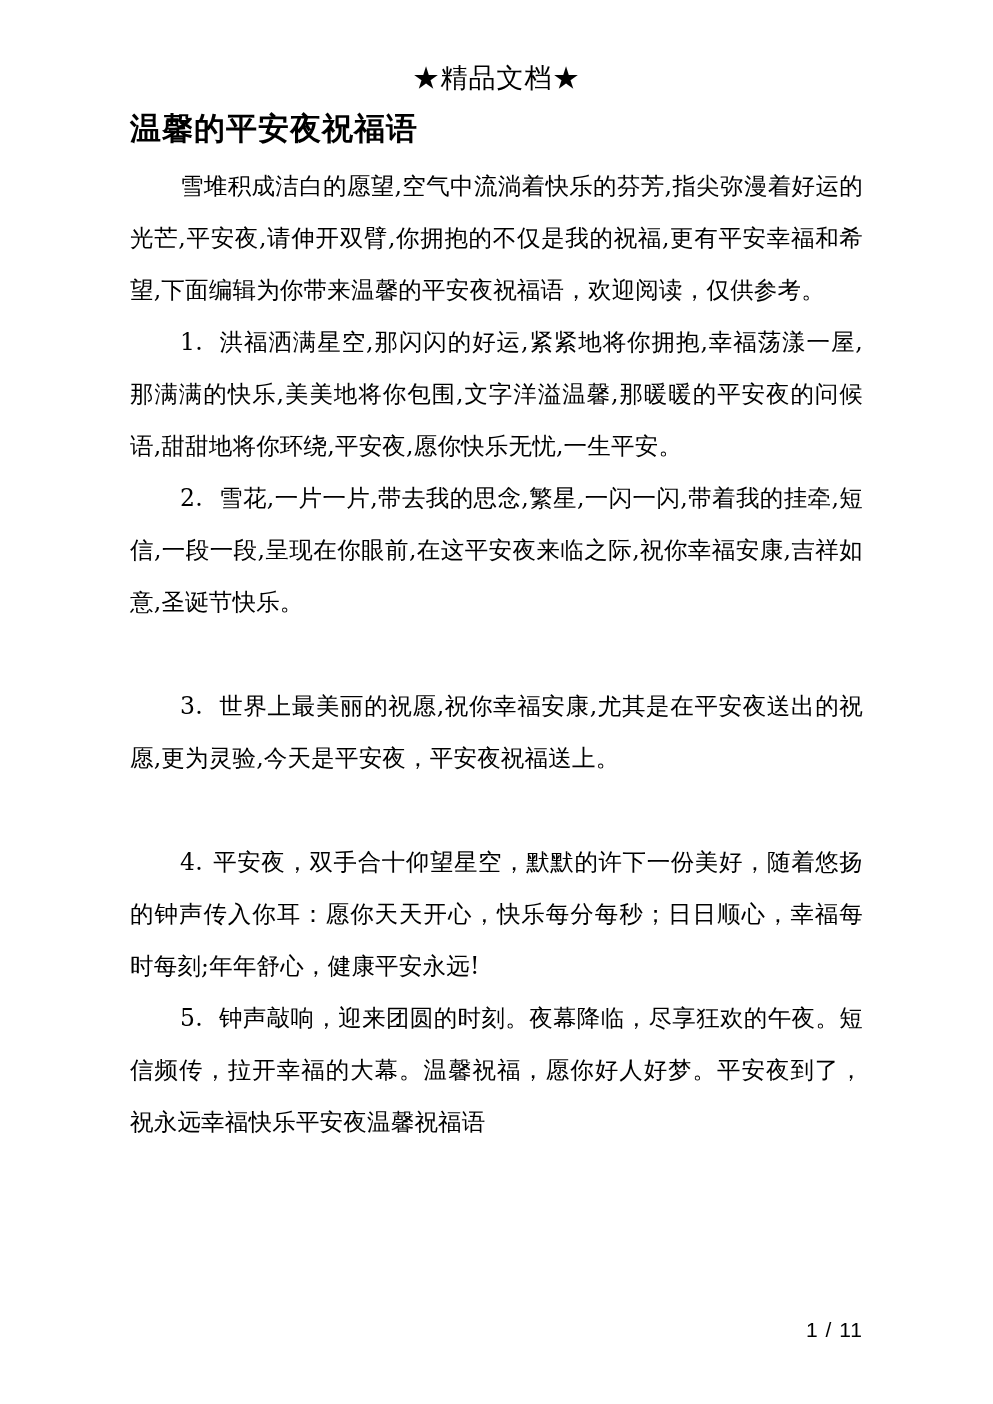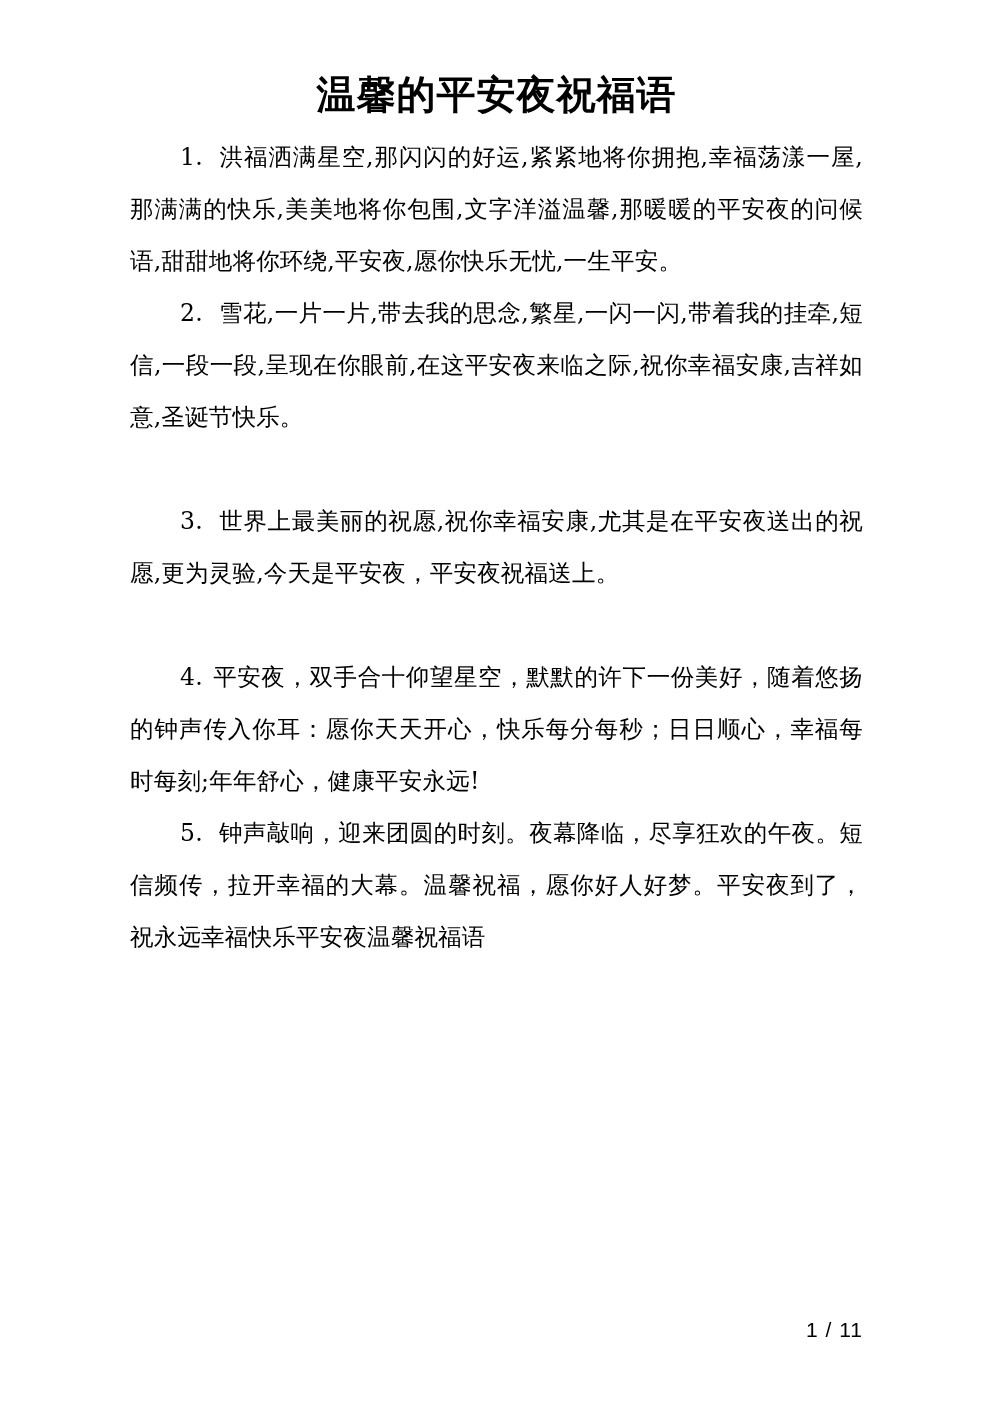--- a/index.html
+++ b/index.html
@@ -25,22 +25,21 @@
   }
   .doc-header {
     text-align: center;
     font-size: 27px;
     line-height: 1.2;
     letter-spacing: 1px;
     margin: 0 0 14px 0;
     font-family: "DejaVu Serif", "Liberation Serif", serif;
   }
   .doc-title {
-    text-align: center;
-    font-size: 39px;
+    font-size: 31px;
     font-weight: bold;
     line-height: 1.35;
     margin: 6px 0 10px 0;
     letter-spacing: 1px;
   }
   .body-text p {
     margin: 0 0 0 0;
     font-size: 23.5px;
     line-height: 52px;
     text-align: justify;
@@ -71,25 +70,27 @@
     font-size: 21px;
     letter-spacing: 1px;
     font-family: Liberation Sans, sans-serif;
   }
 </style>
 </head>
 <body>
 
 <div class="page">
 
+  <div class="doc-header">★精品文档★</div>
 
   <h1 class="doc-title">温馨的平安夜祝福语</h1>
 
   <div class="body-text">
 
+    <p class="indent">雪堆积成洁白的愿望,空气中流淌着快乐的芬芳,指尖弥漫着好运的光芒,平安夜,请伸开双臂,你拥抱的不仅是我的祝福,更有平安幸福和希望,下面编辑为你带来温馨的平安夜祝福语，欢迎阅读，仅供参考。</p>
 
     <p class="numbered"><span class="num-label">1.</span><span>洪福洒满星空,那闪闪的好运,紧紧地将你拥抱,幸福荡漾一屋,那满满的快乐,美美地将你包围,文字洋溢温馨,那暖暖的平安夜的问候语,甜甜地将你环绕,平安夜,愿你快乐无忧,一生平安。</span></p>
 
     <p class="numbered"><span class="num-label">2.</span><span>雪花,一片一片,带去我的思念,繁星,一闪一闪,带着我的挂牵,短信,一段一段,呈现在你眼前,在这平安夜来临之际,祝你幸福安康,吉祥如意,圣诞节快乐。</span></p>
 
     <div class="spacer-line"></div>
 
     <p class="numbered"><span class="num-label">3.</span><span>世界上最美丽的祝愿,祝你幸福安康,尤其是在平安夜送出的祝愿,更为灵验,今天是平安夜，平安夜祝福送上。</span></p>
 
     <div class="spacer-line"></div>

